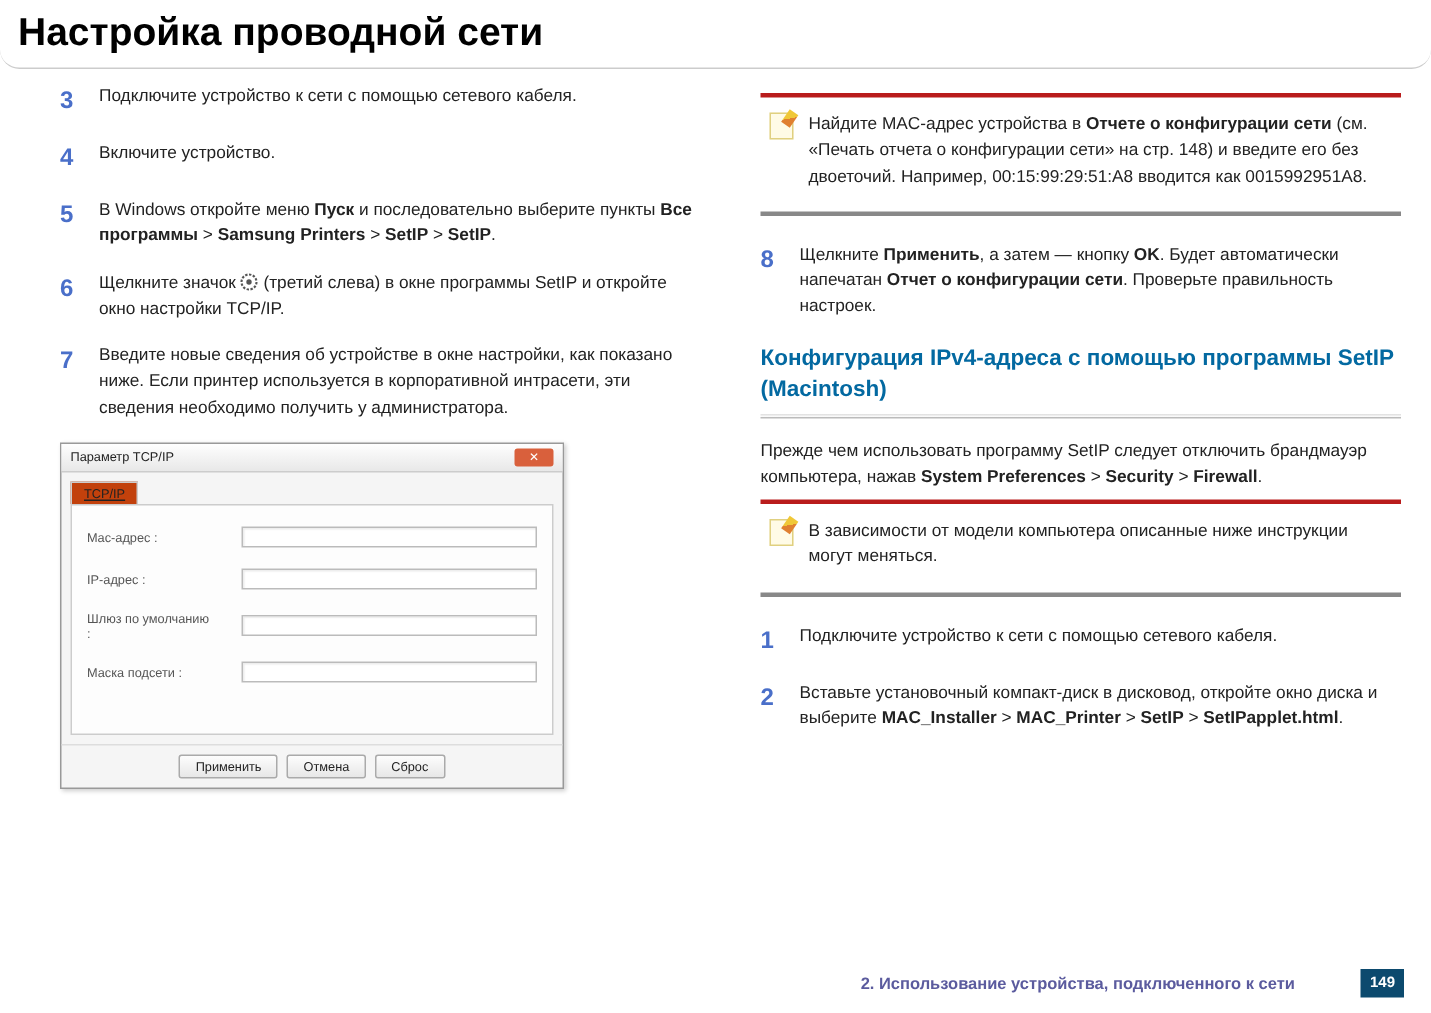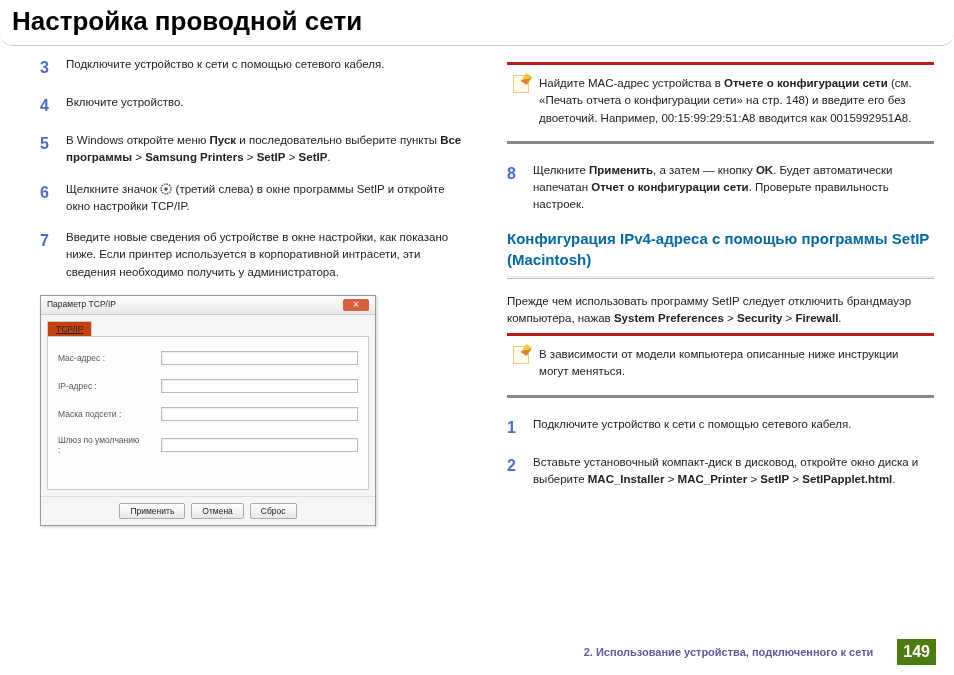--- a/index.html
+++ b/index.html
@@ -159,25 +159,26 @@
     position: absolute;
     bottom: 10px;
     right: 18px;
     display: flex;
     align-items: center;
     gap: 24px;
     font-size: 11px;
   }
   .footer-text { color: #5b5b9e; font-weight: bold; }
   .page-num {
-    background: #4d7c0f;
+    background: #0c4a6e;
     color: #fff;
     padding: 4px 6px;
     font-weight: bold;
-    font-size: 16px;
+    font-size: 10px;
+    margin-left: 20px;
   }
 </style>
 </head>
 <body>
 
 <div class="page-title">Настройка проводной сети</div>
 
 <div class="columns">
 
   <div class="col">
@@ -216,25 +217,25 @@
       <div class="dlg-body" id="dlg-rows">
           <div class="dlg-row">
             <div class="dlg-label">Mac-адрес :</div>
                    <div class="dlg-input"></div>
           </div>
           <div class="dlg-row">
             <div class="dlg-label">IP-адрес :</div>
                    <div class="dlg-input"></div>
           </div>
           <div class="dlg-row">
+            <div class="dlg-label">Шлюз по умолчанию :</div>
+                   <div class="dlg-input"></div>
+          </div>
+          <div class="dlg-row">
             <div class="dlg-label">Маска подсети :</div>
-                   <div class="dlg-input"></div>
-          </div>
-          <div class="dlg-row">
-            <div class="dlg-label">Шлюз по умолчанию :</div>
                    <div class="dlg-input"></div>
           </div>
         </div>
       <div class="dlg-buttons" id="dlg-btns">
           <div class="dlg-btn">Применить</div>
           <div class="dlg-btn">Отмена</div>
           <div class="dlg-btn">Сброс</div>
         </div>
     </div>
   </div>

